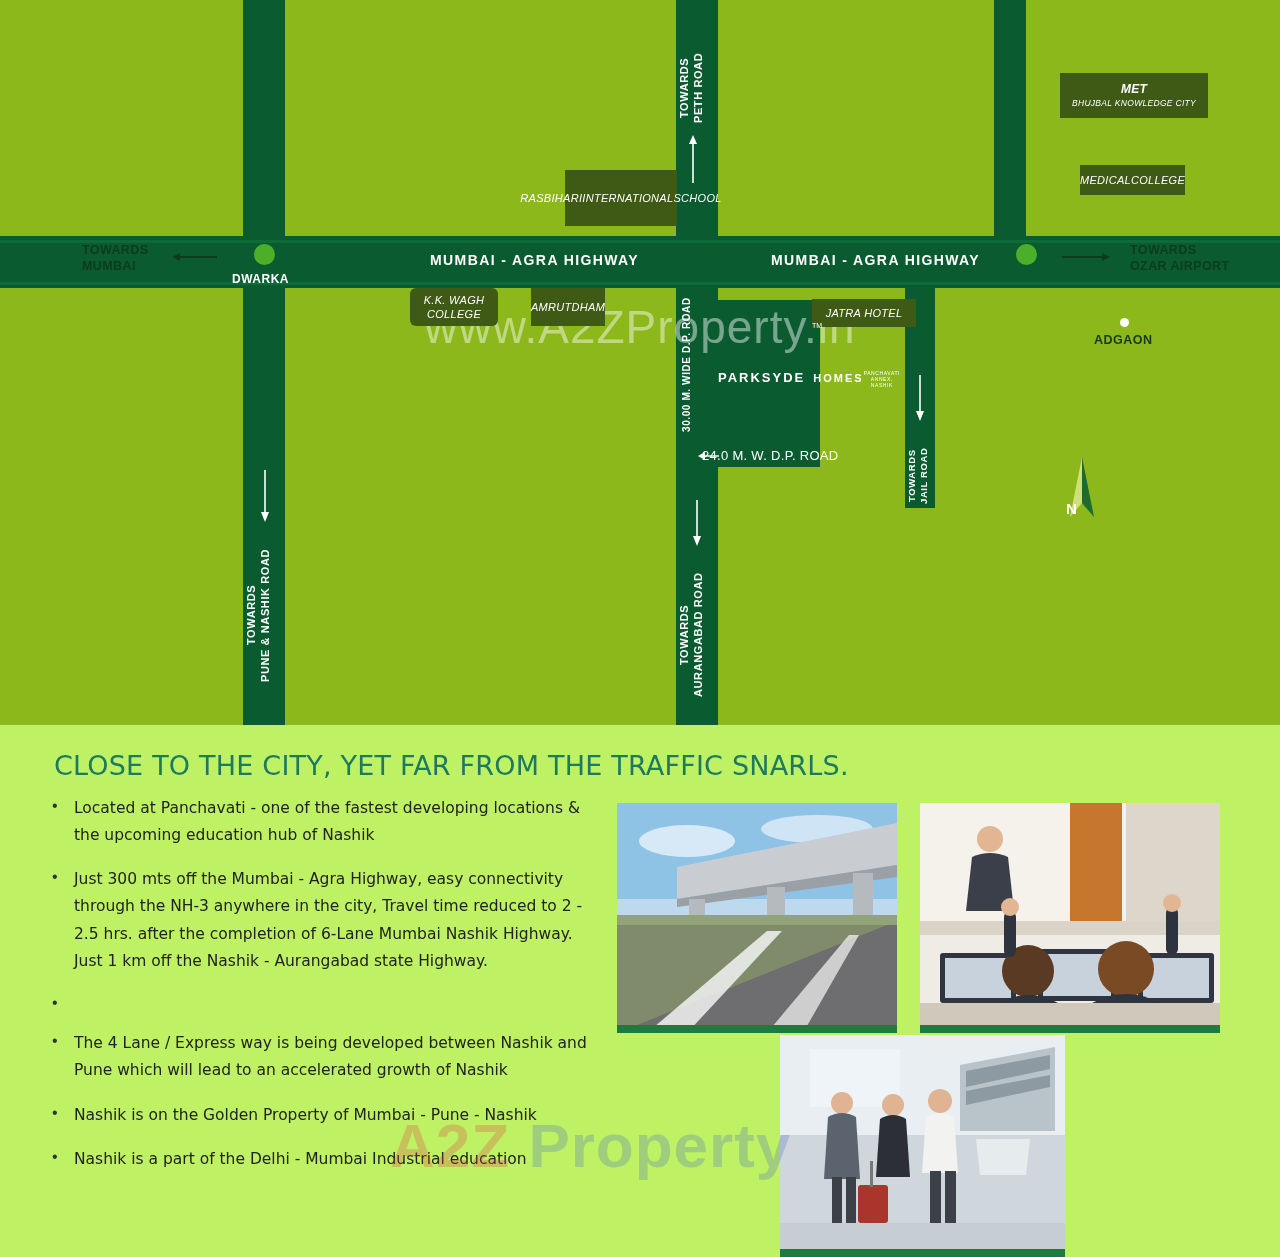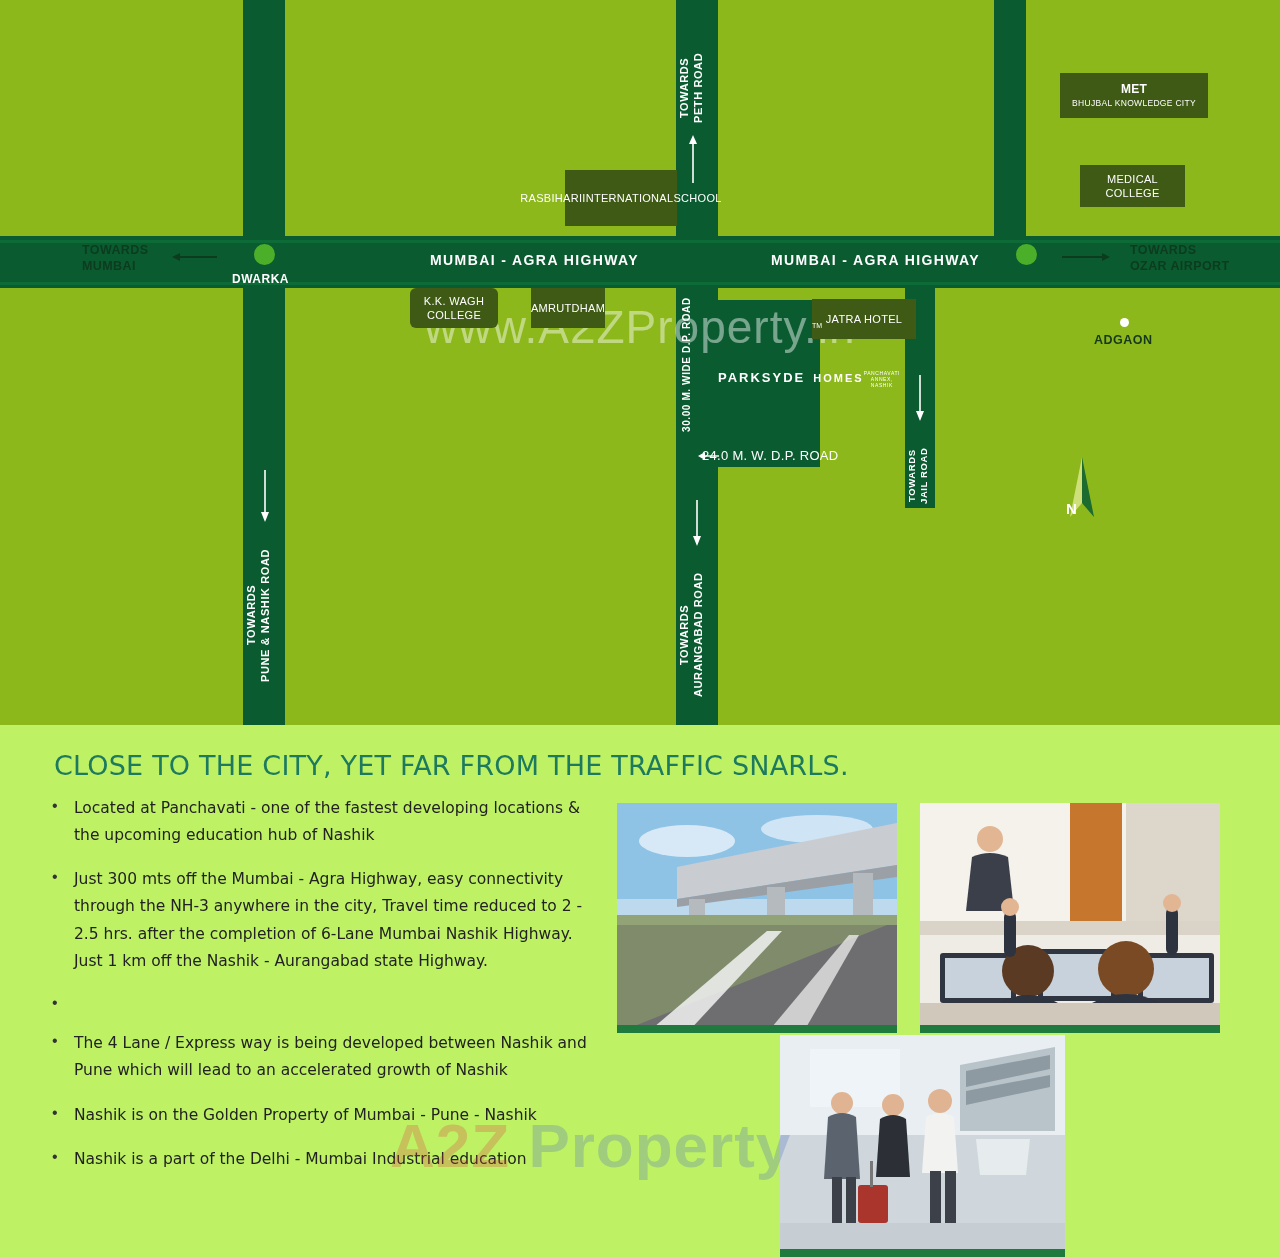--- a/index.html
+++ b/index.html
@@ -23,21 +23,21 @@
   .vert-label{
     transform-origin:center center;
     writing-mode:vertical-rl;
     white-space:nowrap;
   }
   .vert-label.rot180{transform:rotate(180deg);}
   .poi{
     position:absolute;background:#3e5a14;color:#fff;
     font-size:11px;text-align:center;line-height:1.3;
     display:flex;align-items:center;justify-content:center;
-    padding:20px 4px;box-sizing:border-box;letter-spacing:.3px;
+    padding:14px 4px;box-sizing:border-box;letter-spacing:.3px;font-style:italic;
   }
   .hwy-text{
     position:absolute;color:#ffffff;font-size:14px;font-weight:bold;
     letter-spacing:1.4px;white-space:nowrap;
   }
   .dir-text{
     position:absolute;color:#0d3b1e;font-size:12.5px;font-weight:bold;
     line-height:1.3;letter-spacing:.4px;
   }
   .dot{position:absolute;border-radius:50%;}
@@ -157,21 +157,21 @@
   <svg class="arrow-svg" style="left:698px;top:450px;" width="22" height="12">
     <line x1="21" y1="6" x2="5" y2="6" stroke="#ffffff" stroke-width="1.4"></line>
     <polygon points="0,6 7,2 7,10" fill="#ffffff"></polygon>
   </svg>
 
   <div class="poi" style="left:1060px;top:73px;width:148px;height:45px;flex-direction:column;">
     <div style="font-size:12px;font-weight:bold;">MET</div>
     <div style="font-size:8.5px;">BHUJBAL KNOWLEDGE CITY</div>
   </div>
 
-  <div class="poi" style="left:1080px;top:165px;width:105px;height:42px;flex-direction:column;">
+  <div class="poi" style="left:1080px;top:165px;width:105px;height:30px;flex-direction:row;">
     <div>MEDICAL</div>
     <div>COLLEGE</div>
   </div>
 
   <div class="poi" style="left:565px;top:170px;width:112px;height:56px;flex-direction:row;">
     <div>RASBIHARI</div>
     <div>INTERNATIONAL</div>
     <div>SCHOOL</div>
   </div>
 

